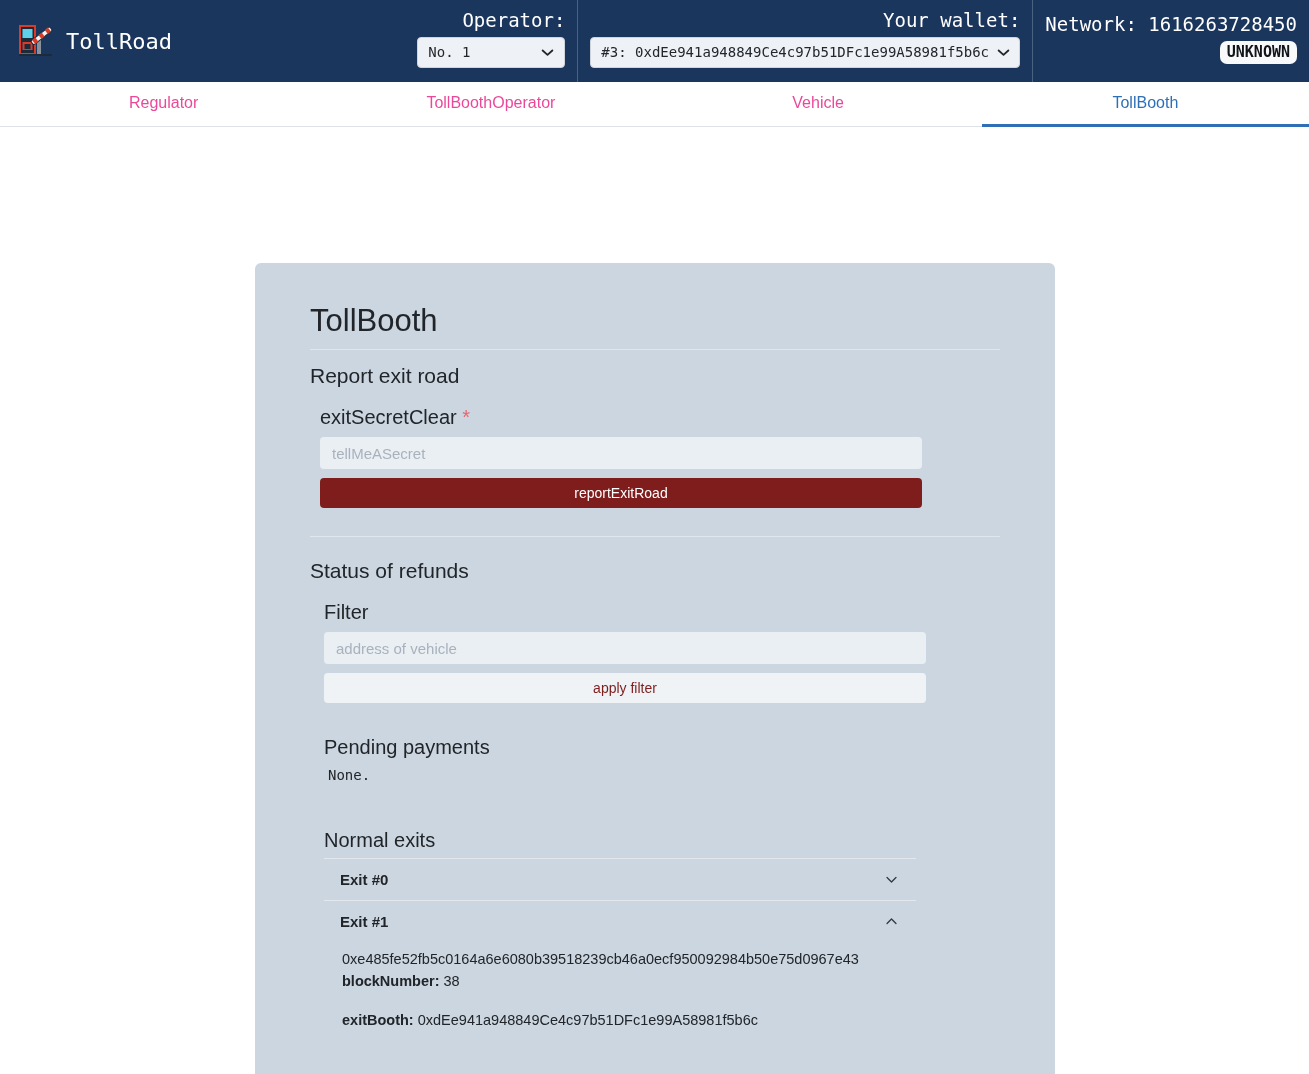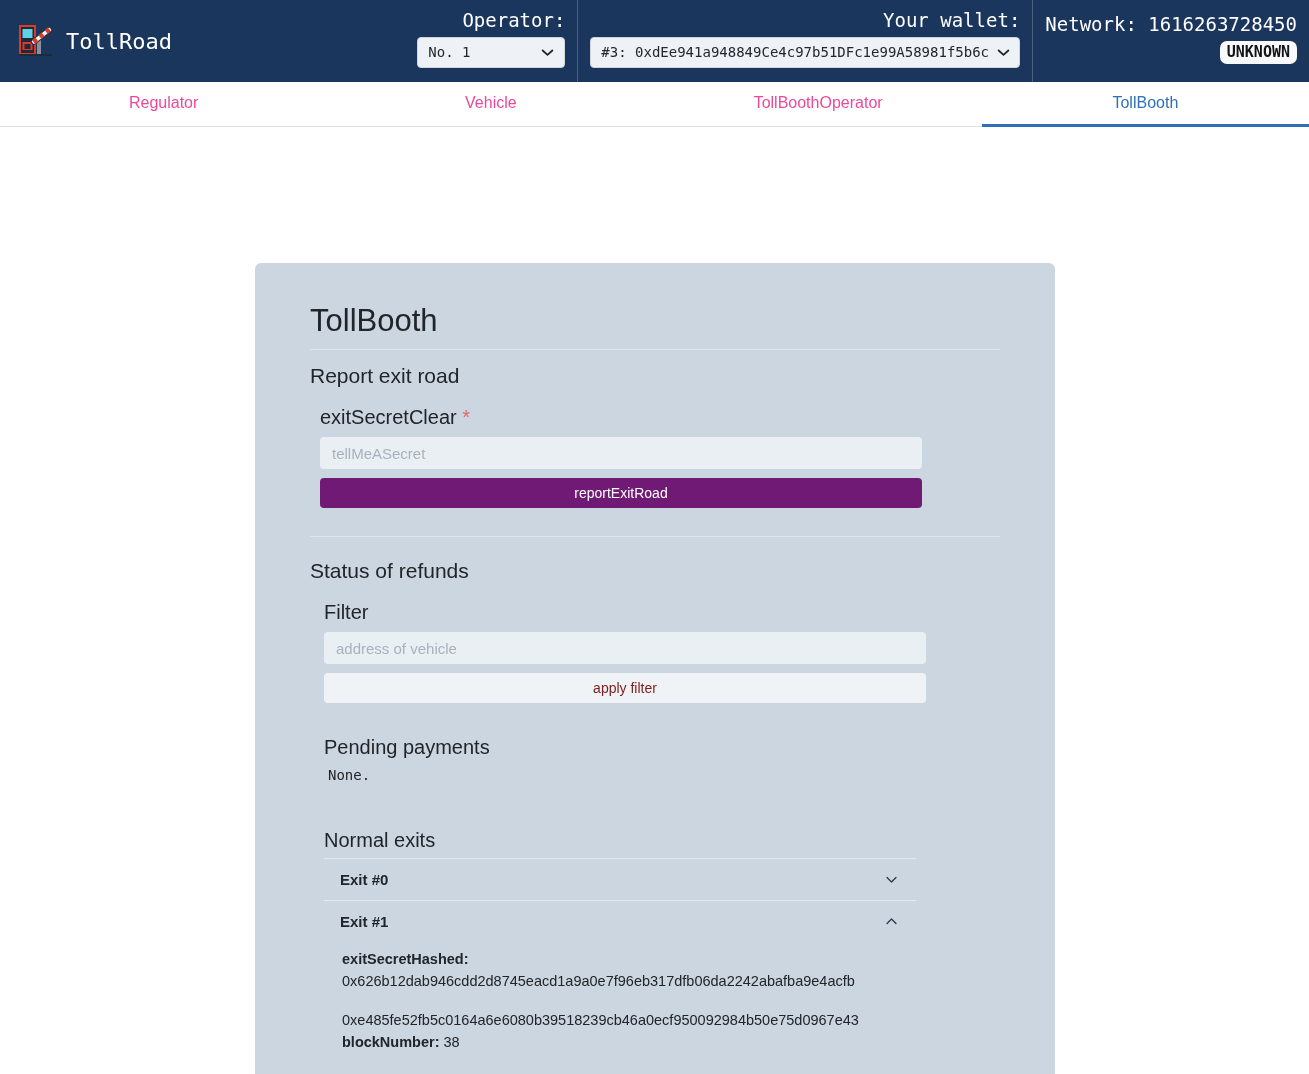--- a/index.html
+++ b/index.html
@@ -172,21 +172,21 @@
     height: 30px;
     border: none;
     border-radius: 4px;
     font-size: 14px;
     display: flex;
     align-items: center;
     justify-content: center;
     cursor: pointer;
     margin-top: 9px;
   }
-  .btn-green { background: #701a75; color: #ffffff; }
+  .btn-green { background: #7f1d1d; color: #ffffff; }
   .btn-light { background: #eff3f6; color: #7f1d1d; }
 
   .sub-title {
     font-size: 20px;
     font-weight: normal;
     margin: 0 0 8px 0;
     color: #212529;
   }
   .mono-note {
     font-family: "DejaVu Sans Mono", monospace;
@@ -275,22 +275,22 @@
     <div class="hlabel">Network: 1616263728450</div>
     <div class="netrow">
       <span class="badge-unknown">UNKNOWN</span>
     </div>
   </div>
 
 </div>
 
 <div class="tabs">
   <div class="tab">Regulator</div>
+  <div class="tab">TollBoothOperator</div>
   <div class="tab">Vehicle</div>
-  <div class="tab">TollBoothOperator</div>
   <div class="tab active">TollBooth</div>
 </div>
 
 <div class="page">
   <div class="card">
 
     <h1 class="card-title">TollBooth</h1>
     <hr class="hr">
 
     <h2 class="section-title">Report exit road</h2>
@@ -345,24 +345,20 @@
           <span>Exit #1</span>
           <span>
             <svg class="chev" viewBox="0 0 16 16">
                 <path d="M2.5 10.5 L8 5 L13.5 10.5" stroke="#2e3a47" stroke-width="1.6" fill="none" stroke-linecap="round" stroke-linejoin="round"></path>
               </svg>
           </span>
         </div>
 
         <div class="acc-body">
 
-          <div class="kv-block">
-            <div class="kv-key">exitSecretHashed:</div>
-            <div class="kv-val">0x626b12dab946cdd2d8745eacd1a9a0e7f96eb317dfb06da2242abafba9e4acfb</div>
-          </div>
 
           <div class="kv-block">
             <div class="kv-val">0xe485fe52fb5c0164a6e6080b39518239cb46a0ecf950092984b50e75d0967e43</div>
             <div>
               <span class="kv-key">blockNumber:</span>
               <span class="kv-val">38</span>
             </div>
           </div>
 
           <div class="kv-block" style="margin-bottom:6px;">

